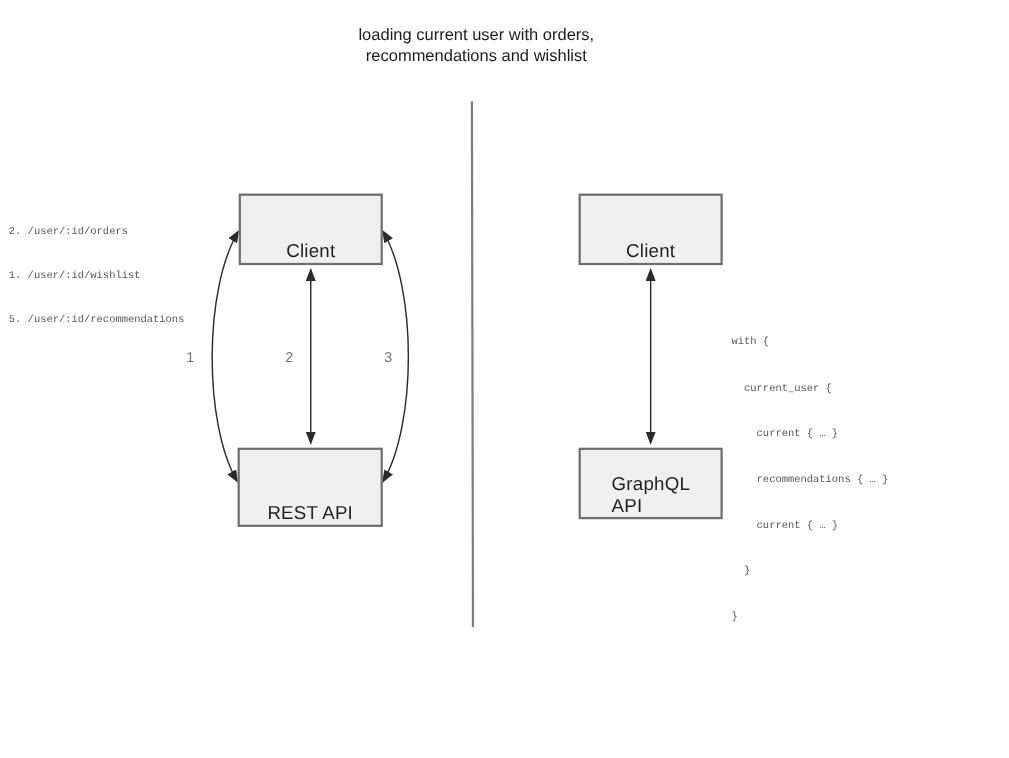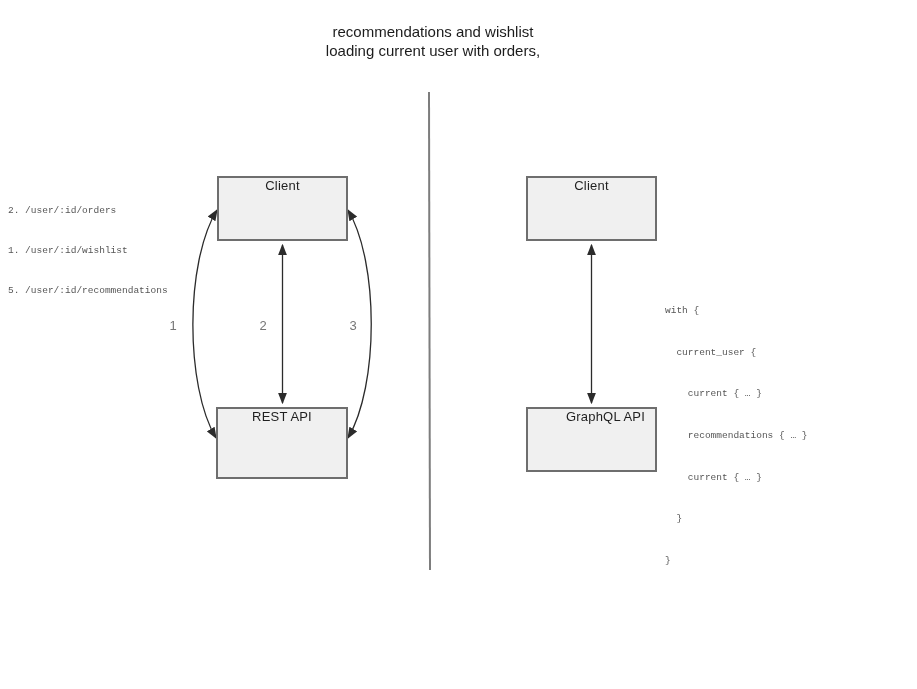--- a/index.html
+++ b/index.html
@@ -32,23 +32,23 @@
     top: 0;
     width: 917px;
     height: 689px;
   }
   .node {
     position: absolute;
     box-sizing: border-box;
     background: #f0f0f0;
     border: 2px solid #6e6e6e;
     display: flex;
-    align-items: flex-start;
+    align-items: flex-end;
     justify-content: center;
-    font-size: 13px;
+    font-size: 17px;
     color: #1f1f1f;
     letter-spacing: 0.2px;
   }
   .node.client-left  { left: 217px; top: 176px; width: 131px; height: 65px; }
   .node.rest-api     { left: 216px; top: 407px; width: 132px; height: 72px; }
   .node.client-right { left: 526px; top: 176px; width: 131px; height: 65px; }
   .node.graphql-api  { left: 526px; top: 407px; width: 131px; height: 65px; padding-left: 28px; }
   .mono-block {
     position: absolute;
     font-family: "Liberation Mono", "DejaVu Sans Mono", monospace;
@@ -67,22 +67,22 @@
   .arrow-label.n1 { left: 173px; top: 325px; }
   .arrow-label.n2 { left: 263px; top: 325px; }
   .arrow-label.n3 { left: 353px; top: 325px; }
 </style>
 </head>
 <body>
 
 <div class="canvas">
 
   <div class="title">
+    <div>loading current user with orders,</div>
     <div>recommendations and wishlist</div>
-    <div>loading current user with orders,</div>
   </div>
 
   <svg class="svg-layer" viewBox="0 0 917 689" xmlns="http://www.w3.org/2000/svg">
     <defs>
       <marker id="arr" viewBox="0 0 9 7" refX="8" refY="3.5" markerWidth="9" markerHeight="7" orient="auto-start-reverse">
         <path d="M0,0 L9,3.5 L0,7 Z" fill="#2b2b2b"></path>
       </marker>
     </defs>
 
     <line x1="429" y1="92" x2="430" y2="570" stroke="#7d7d7d" stroke-width="2"></line>

